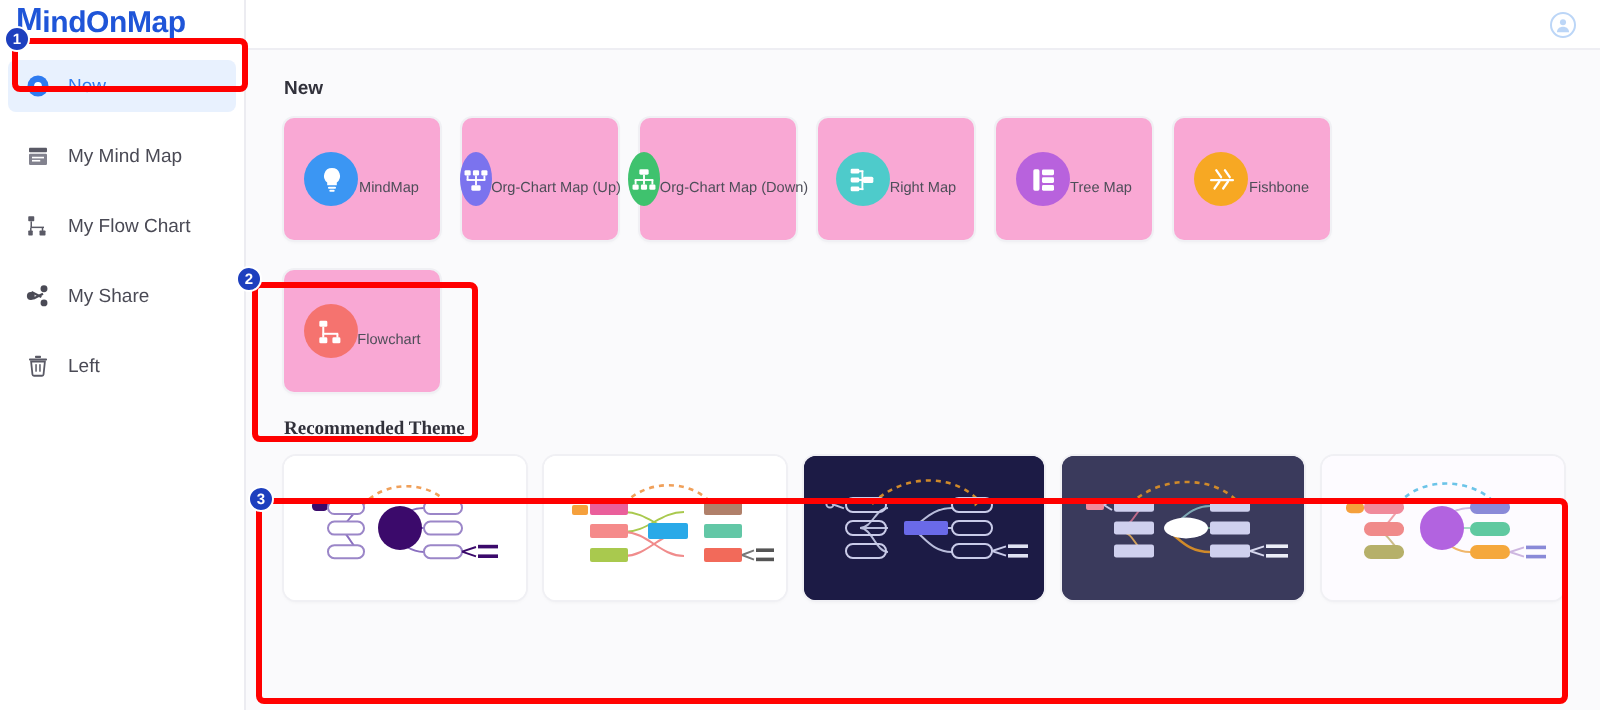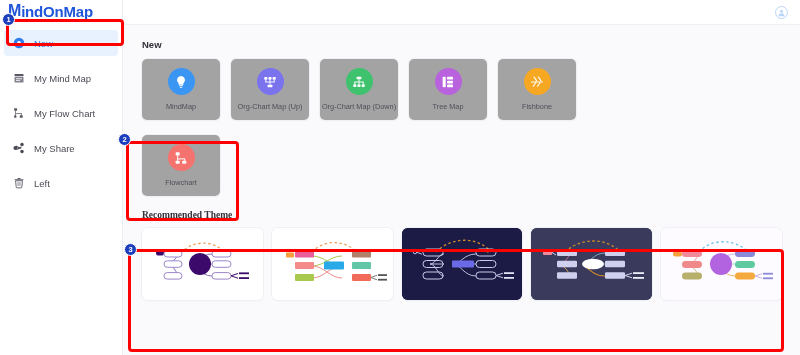--- a/index.html
+++ b/index.html
@@ -44,23 +44,23 @@
 
   
   .main {
     position:absolute; left:123px; top:25px; right:0; bottom:0;
     background:#fafafc; padding:14px 18px 0 19px; overflow:hidden;
   }
   .section-title { font-size:9.5px; font-weight:bold; color:#31313b; margin-bottom:9px; }
 
   .cardrow { display:flex; gap:11px; }
   .tcard {
-    width:78px; height:61px; background:#a3a3a3; border-radius:5px;
+    width:78px; height:61px; background:#f9a8d4; border-radius:5px;
     box-shadow:0 0 0 1px #f0f0f4, 0 1px 2px rgba(0,0,0,.05);
-    display:flex; flex-direction:column; align-items:center; justify-content:center;
+    display:flex; align-items:center; justify-content:center;
     cursor:pointer;
   }
   .tcard .circ { width:27px; height:27px; border-radius:50%; display:flex; align-items:center; justify-content:center; }
   .tcard .cname { font-size:7.3px; color:#4e4e59; margin-top:7px; white-space:nowrap; }
 
   .flowrow { margin-top:15px;align-items:center; }
 
   
   .themes { margin-top:14px; }
   .themes .section-title { margin-bottom:8px;font-family:Liberation Serif, serif; }
@@ -215,20 +215,35 @@
               <rect x="17.6" y="12" width="1.4" height="3.4" fill="#fff"></rect>
               <rect x="3.4" y="15.4" width="4.6" height="4" rx="1" fill="#fff"></rect>
               <rect x="9.7" y="15.4" width="4.6" height="4" rx="1" fill="#fff"></rect>
               <rect x="16" y="15.4" width="4.6" height="4" rx="1" fill="#fff"></rect>
             </svg>
         </div>
         <div class="cname">Org-Chart Map (Down)</div>
       </div>
 
 
+      <div class="tcard">
+        <div class="circ" style="background:#4ecbcb">
+          <svg viewBox="0 0 24 24" width="16" height="16">
+              <rect x="3.5" y="3.5" width="6.5" height="3.6" rx="1" fill="#fff"></rect>
+              <rect x="3.5" y="10.2" width="6.5" height="3.6" rx="1" fill="#fff"></rect>
+              <rect x="3.5" y="16.9" width="6.5" height="3.6" rx="1" fill="#fff"></rect>
+              <rect x="11.6" y="5" width="1.4" height="14.6" fill="#fff"></rect>
+              <rect x="9.8" y="4.7" width="3.2" height="1.4" fill="#fff"></rect>
+              <rect x="9.8" y="11.3" width="3.2" height="1.4" fill="#fff"></rect>
+              <rect x="9.8" y="18.1" width="3.2" height="1.4" fill="#fff"></rect>
+              <rect x="12.7" y="9.5" width="7.8" height="4.8" rx="1.2" fill="#fff"></rect>
+            </svg>
+        </div>
+        <div class="cname">Right Map</div>
+      </div>
 
       <div class="tcard">
         <div class="circ" style="background:#b862dd">
           <svg viewBox="0 0 24 24" width="16" height="16">
               <rect x="4" y="4" width="4.6" height="16" rx="1.2" fill="#fff"></rect>
               <rect x="10.5" y="4.2" width="9" height="4.2" rx="1" fill="#fff"></rect>
               <rect x="10.5" y="10" width="9" height="4.2" rx="1" fill="#fff"></rect>
               <rect x="10.5" y="15.8" width="9" height="4.2" rx="1" fill="#fff"></rect>
             </svg>
         </div>

